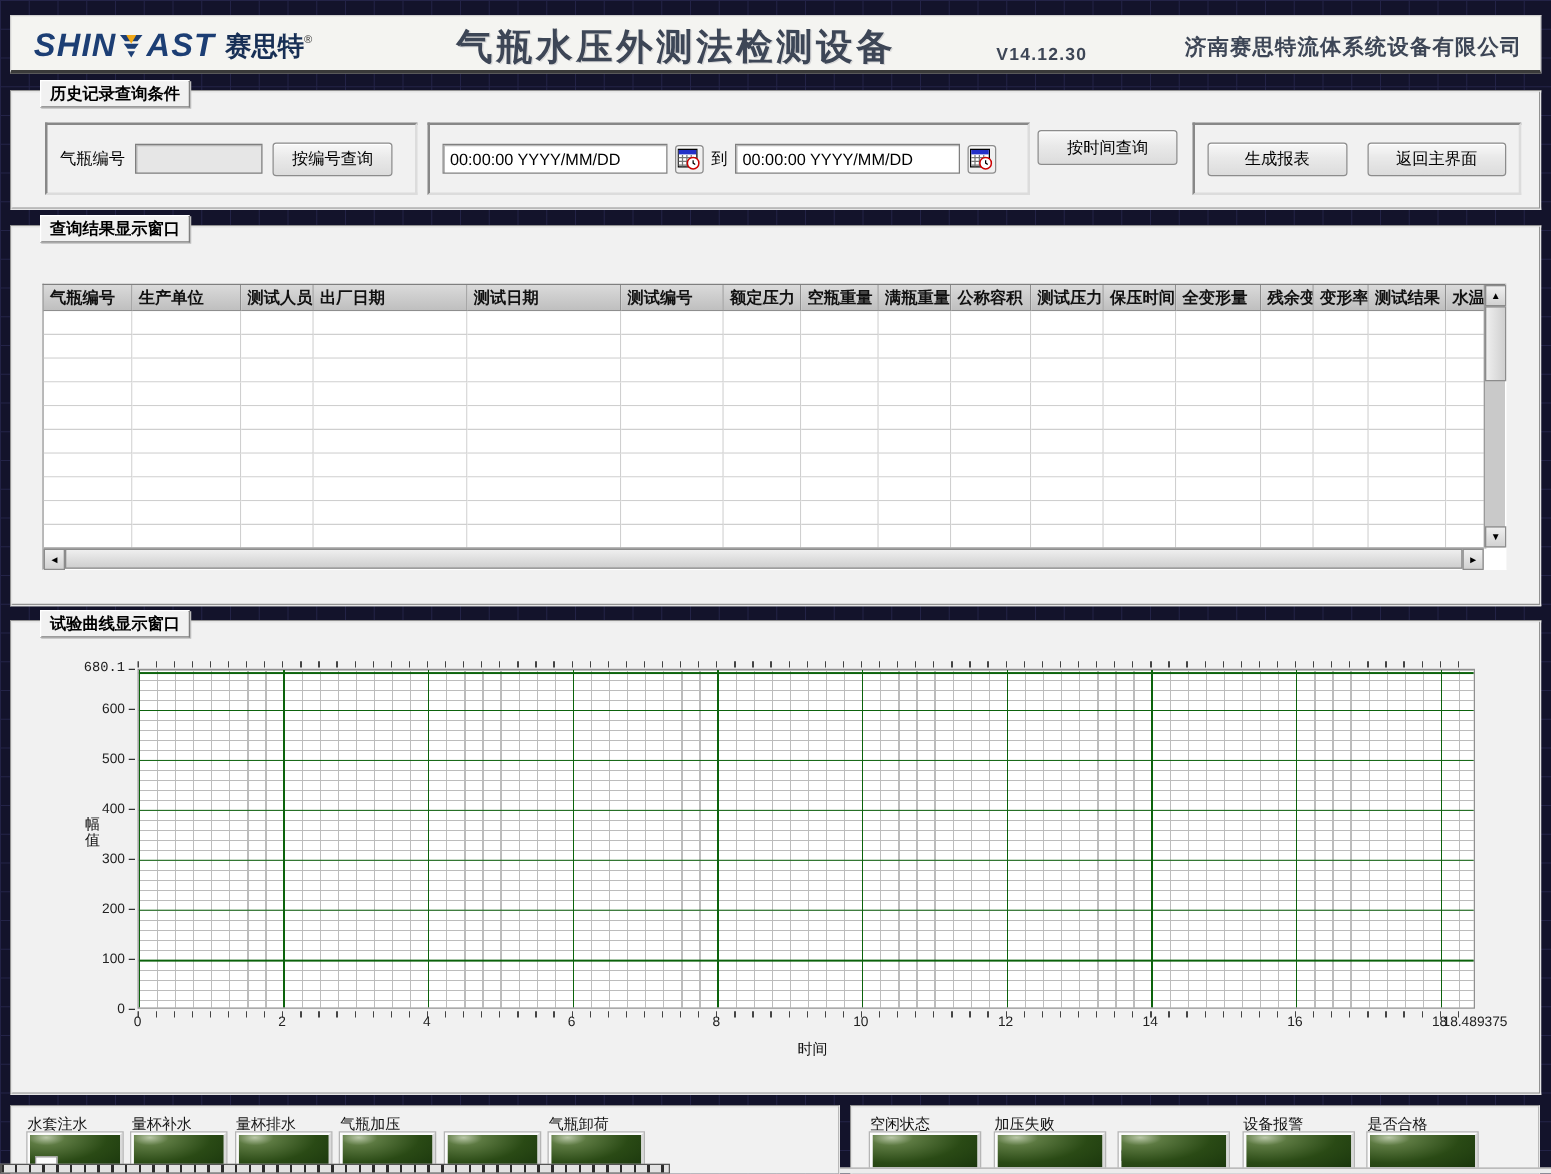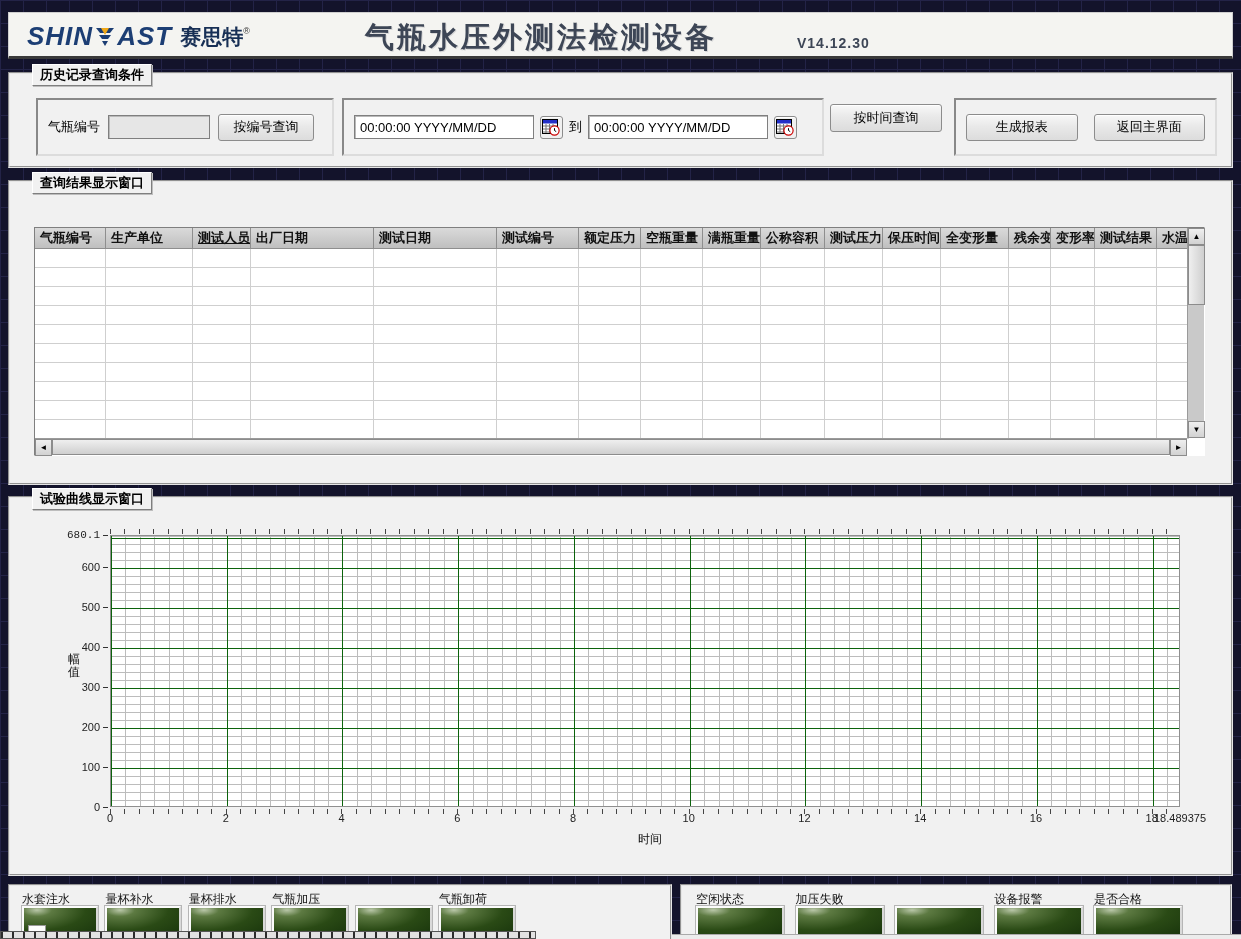--- a/index.html
+++ b/index.html
@@ -165,20 +165,21 @@
       <path d="M5 10 L17 10 L14 14 L8 14 Z" fill="#1c3e74"></path>
       <path d="M8 16 L14 16 L11 21 Z" fill="#1c3e74"></path>
       <path d="M7 3 L15 3 L11 10 Z" fill="#f0a818"></path>
     </svg>
     <span class="logo-en">AST</span>
     <span class="logo-cn">赛思特</span>
     <span class="logo-reg">®</span>
   </div>
   <div class="app-title">气瓶水压外测法检测设备</div>
   <div class="app-version">V14.12.30</div>
+  <div class="company">济南赛思特流体系统设备有限公司</div>
 </div>
 
 <div class="panel" style="left:8px; top:72px; width:1225px; height:96px;">
   <div class="group-label">历史记录查询条件</div>
 
   <div class="sunken" style="left:26px; top:24px; width:298px; height:58px;">
     <span class="field-label">气瓶编号</span>
     <input class="text-input gray-input" style="width: 102px;" value="">
     <button class="btn" style="width:96px; padding:0;">按编号查询</button>
   </div>
@@ -215,21 +216,21 @@
   </div>
 </div>
 
 <div class="panel" style="left:8px; top:180px; width:1225px; height:305px;">
   <div class="group-label">查询结果显示窗口</div>
 
   <div class="table-wrap">
     <div class="thead">
         <div class="th" style="width: 71px;">气瓶编号</div>
         <div class="th" style="width: 87px;">生产单位</div>
-        <div class="th" style="width: 58px; text-decoration: underline;">测试人员</div>
+        <div class="th" style="width: 58px;">测试人员</div>
         <div class="th" style="width: 123px;">出厂日期</div>
         <div class="th" style="width: 123px;">测试日期</div>
         <div class="th" style="width: 82px;">测试编号</div>
         <div class="th" style="width: 62px;">额定压力</div>
         <div class="th" style="width: 62px;">空瓶重量</div>
         <div class="th" style="width: 58px;">满瓶重量</div>
         <div class="th" style="width: 64px;">公称容积</div>
         <div class="th" style="width: 58px;">测试压力</div>
         <div class="th" style="width: 58px;">保压时间</div>
         <div class="th" style="width: 68px;">全变形量</div>

